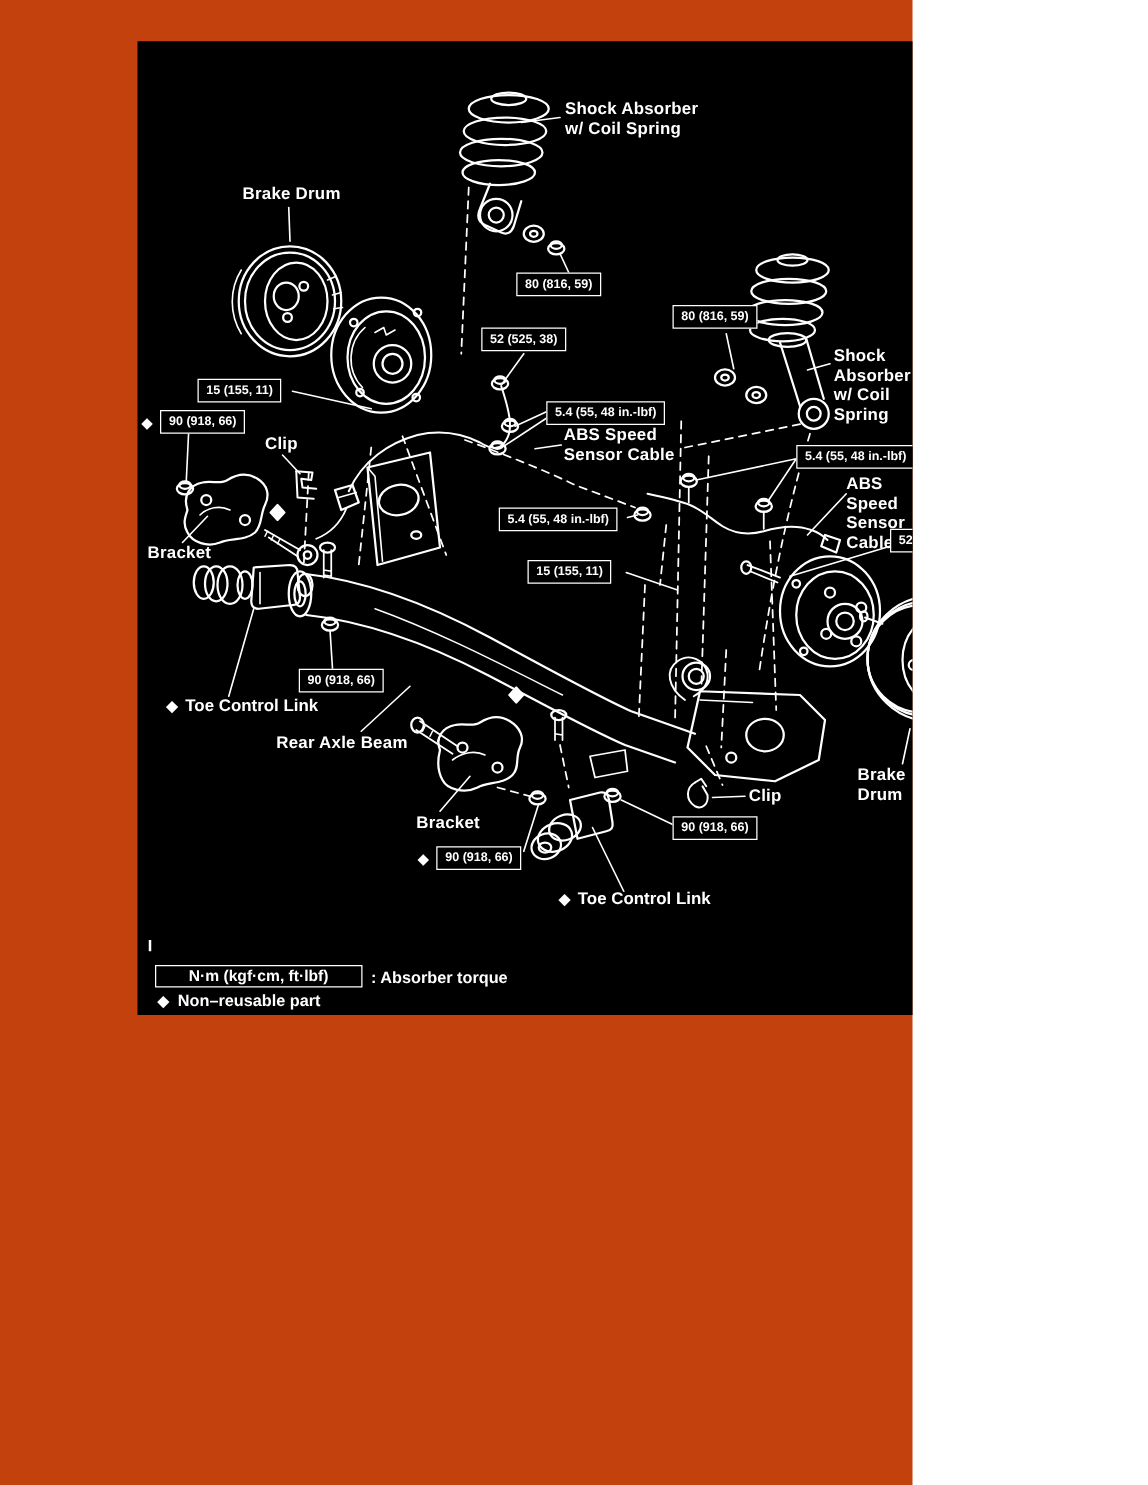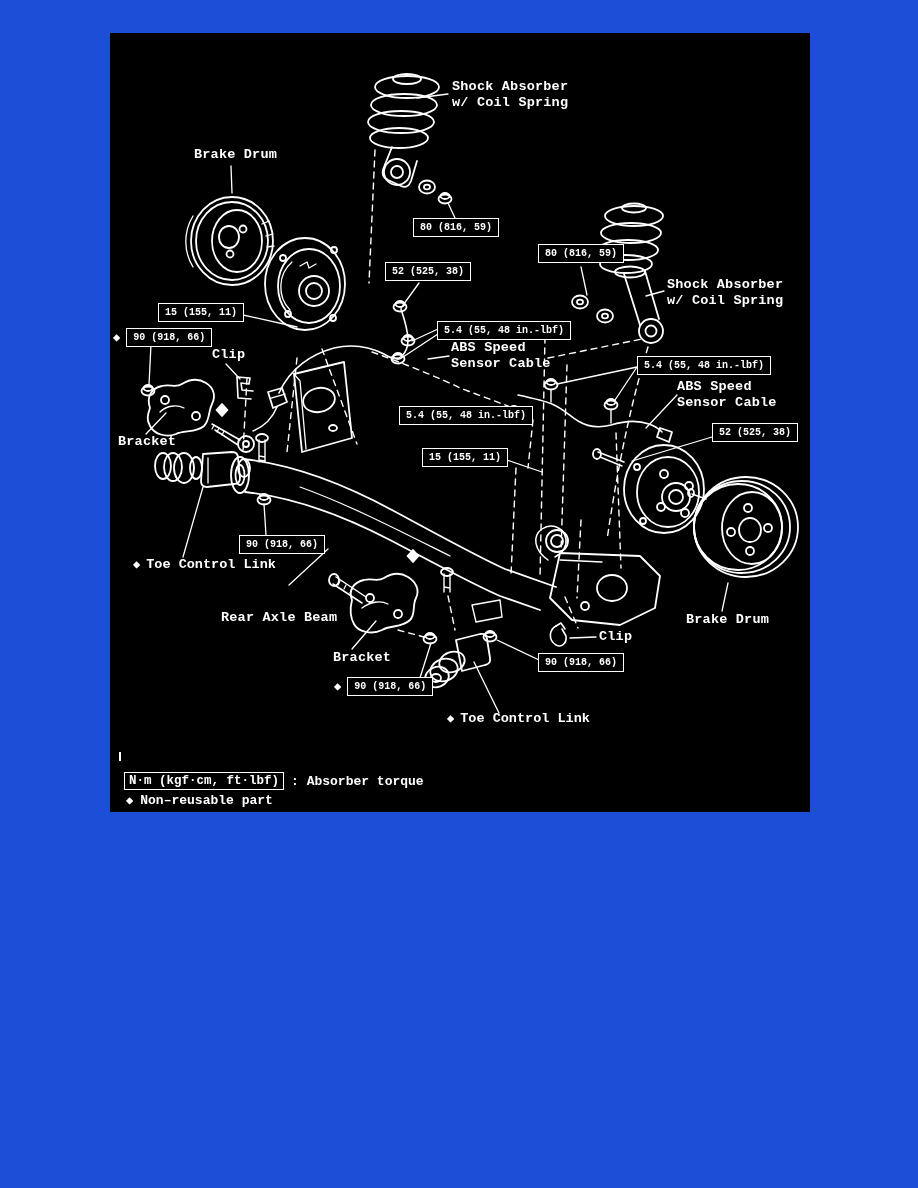--- a/index.html
+++ b/index.html
@@ -1,31 +1,31 @@
 <!DOCTYPE html>
 <html><head>
 <meta charset="utf-8">
 <style>
   html,body{margin:0;padding:0;background:#fff;}
-  .page{position:relative;width:918px;height:1188px;background:#1d4ed8;overflow:hidden;
-        font-family:Liberation Mono, monospace;}
+  .page{position:relative;width:730px;height:1188px;background:#c2410c;overflow:hidden;
+        font-family:Liberation Sans, sans-serif;}
   .diagram-bg{position:absolute;left:110px;top:33px;width:700px;height:779px;background:#000;}
   svg.art{position:absolute;left:110px;top:33px;}
   .lbl{position:absolute;color:#fff;font-weight:bold;font-size:13.5px;line-height:15.5px;
        white-space:pre-line;letter-spacing:.2px;}
   .lbl-row{position:absolute;display:flex;align-items:center;gap:6px;color:#fff;
        font-weight:bold;font-size:13.5px;line-height:15.5px;white-space:nowrap;}
   .tq{position:absolute;border:1.5px solid #fff;background:#000;color:#fff;font-weight:bold;
       font-size:10px;line-height:14px;padding:1.5px 6px;white-space:nowrap;}
   .tq-row{position:absolute;display:flex;align-items:center;gap:6px;}
   .tq-row .tq{position:static;}
   .dia{color:#fff;font-size:12px;line-height:12px;}
   .legend-row{position:absolute;display:flex;align-items:center;gap:7px;color:#fff;
       font-weight:bold;font-size:13px;white-space:nowrap;}
-  .legend-box{border:1.5px solid #fff;padding:1px 4px;color:#fff;font-weight:bold;font-size:12.5px;}
+  .legend-box{border:1.5px solid #fff;padding:1px 26px;color:#fff;font-weight:bold;font-size:12.5px;}
   .tick{position:absolute;left:119px;top:752px;width:2px;height:9px;background:#fff;}
 </style>
 </head>
 <body>
 
 <div class="page">
   <div class="diagram-bg"></div>
 
   <svg class="art" width="700" height="779" viewBox="110 33 700 779" fill="none" stroke="#fff" stroke-width="1.8" stroke-linecap="round" stroke-linejoin="round">
     <defs>
@@ -281,21 +281,21 @@
   <div class="lbl" style="left:451px;top:340px">ABS Speed
 Sensor Cable</div>
   <div class="lbl" style="left:212px;top:347px">Clip</div>
   <div class="lbl" style="left:677px;top:379px">ABS Speed
 Sensor Cable</div>
   <div class="lbl" style="left:118px;top:434px">Bracket</div>
   <div class="lbl-row" style="left:133px;top:557px">
     <span class="dia">◆</span>
     <span>Toe Control Link</span>
   </div>
-  <div class="lbl" style="left:221px;top:610px">Rear Axle Beam</div>
+  <div class="lbl" style="left:221px;top:586px">Rear Axle Beam</div>
   <div class="lbl" style="left:686px;top:612px">Brake Drum</div>
   <div class="lbl" style="left:599px;top:629px">Clip</div>
   <div class="lbl" style="left:333px;top:650px">Bracket</div>
   <div class="lbl-row" style="left:447px;top:711px">
     <span class="dia">◆</span>
     <span>Toe Control Link</span>
   </div>
 
   <div class="tq" style="left:413px;top:218px">80 (816, 59)</div>
   <div class="tq" style="left:385px;top:262px">52 (525, 38)</div>

